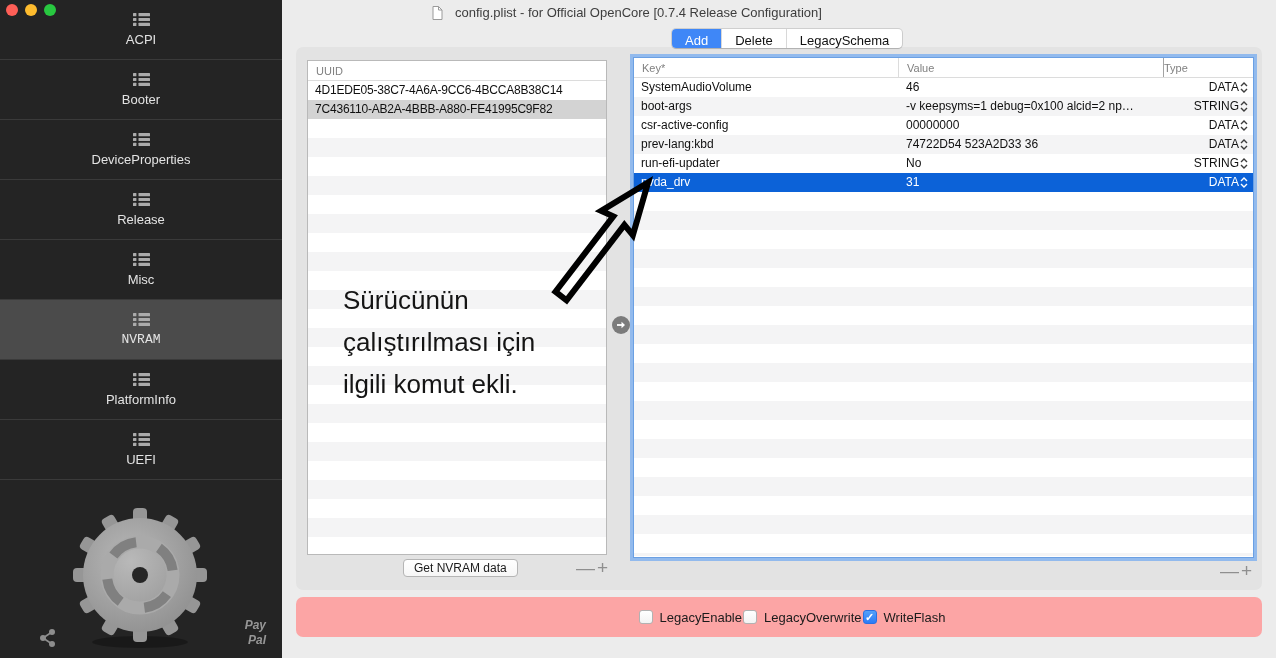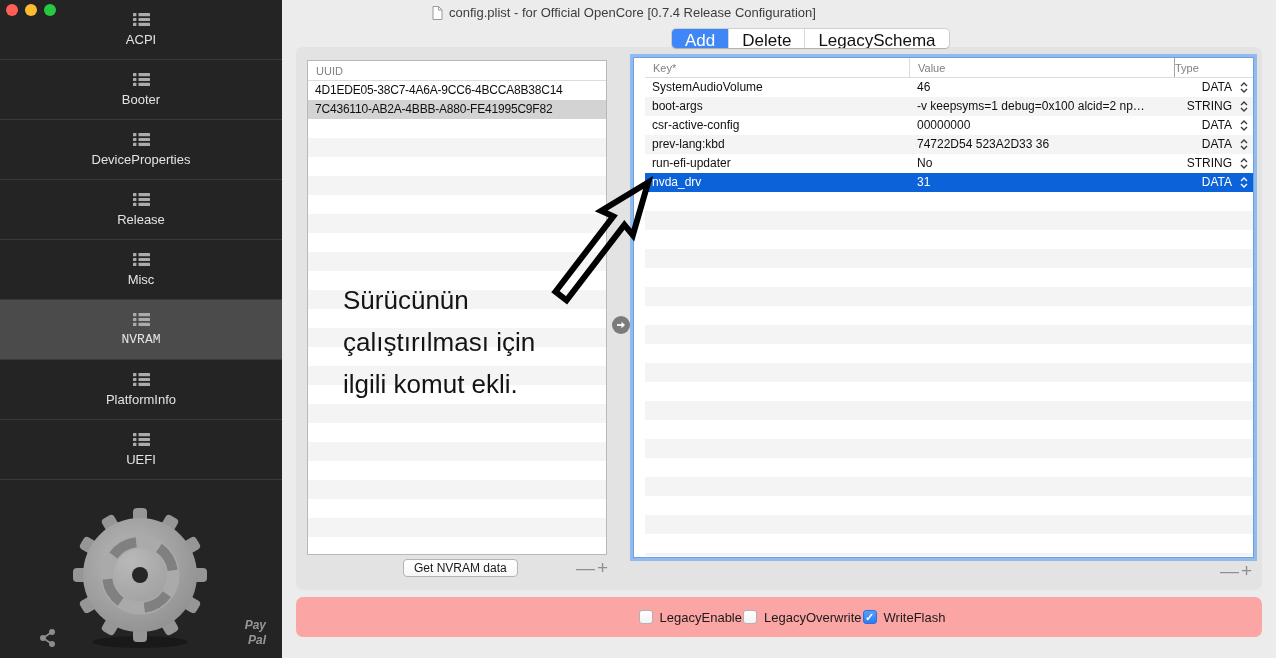--- a/index.html
+++ b/index.html
@@ -13,25 +13,25 @@
   .nav { position:absolute; top:0; left:0; width:100%; }
   .nav-item { height:60px; display:flex; flex-direction:column; align-items:center; justify-content:center; gap:6px; border-bottom:1px solid #3a3a3a; cursor:default; }
   .nav-item.active { background:#4b4b4b;font-family:Liberation Mono, monospace; }
   .nav-label { font-size:13px; color:#e3e3e3; }
   .logo-wrap { position:absolute; left:70px; top:505px; width:140px; height:145px; }
   .share { position:absolute; left:38px; top:628px; }
   .paypal { position:absolute; right:16px; bottom:10px; text-align:right; font-size:12px; font-style:italic; font-weight:bold; color:#969696; line-height:1.25; }
 
   
   .titlebar { position:absolute; left:282px; top:0; width:994px; height:28px; }
-  .title { position:absolute; left:150px; top:5px; display:flex; align-items:center; gap:6px; font-size:13px; color:#3d3d3d; }
+  .title { position:absolute; left:150px; top:5px; display:flex; align-items:center; gap:12px; font-size:13px; color:#3d3d3d; }
 
   
   .tabs { position:absolute; left:672px; top:29px; height:19px; display:flex; background:#fff; border-radius:4px; box-shadow:0 0 0 1px rgba(0,0,0,0.12), 0 1px 1px rgba(0,0,0,0.12); overflow:hidden; z-index:4; }
-  .tab { font-size:17px; line-height:19px; padding:2px 13px; color:#111; border-right:1px solid #d8d8d8; cursor:default; }
+  .tab { font-size:13px; line-height:19px; padding:2px 13px; color:#111; border-right:1px solid #d8d8d8; cursor:default; }
   .tab:last-child { border-right:none; }
   .tab.active { background:var(--tab-blue,#3f87f7); color:#fff; }
 
   
   .main-panel { position:absolute; left:296px; top:47px; width:966px; height:543px; background:#e3e3e3; border-radius:7px; }
   .bottom-bar { position:absolute; left:296px; top:597px; width:966px; height:40px; background:#fca5a5; border-radius:7px; display:flex; align-items:center; padding-left:26px; gap:1px;justify-content:center; }
 
   
   .uuid-panel { position:absolute; left:307px; top:60px; width:300px; height:495px; background:#fff; border:1px solid #b9b9b9; }
   .uuid-header { height:20px; line-height:20px; padding-left:8px; font-size:11px; color:#808080; border-bottom:1px solid #dcdcdc; }
@@ -42,31 +42,31 @@
   .annotation { position:absolute; left:35px; top:198px; font-size:26px; line-height:42px; color:#141414; z-index:2; }
 
   .get-btn { position:absolute; left:403px; top:559px; height:18px; padding:0 10px; background:linear-gradient(#fff,#f6f6f6); border:1px solid #b5b5b5; border-radius:4px; font-size:12px; color:#1a1a1a; line-height:16px; font-family:"Liberation Sans",sans-serif; }
   .minus-plus { position:absolute; font-size:19px; color:#8f8f8f; letter-spacing:2px; display:flex; align-items:center; }
   .mp-left { left:576px; top:557px; }
   .mp-right { left:1220px; top:560px; }
 
   .transfer-btn { position:absolute; left:612px; top:316px; width:18px; height:18px; border-radius:50%; background:#7b7b7b; display:flex; align-items:center; justify-content:center; }
 
   
-  .right-panel { position:absolute; left:633px; top:57px; width:621px; height:501px; background:#fff; border:1px solid #6ba0e3; box-shadow:0 0 0 3px #92baed;padding-left:11px; }
+  .right-panel { position:absolute; left:633px; top:57px; width:621px; height:501px; background:#fff; border:1px solid #6ba0e3; box-shadow:0 0 0 3px #92baed; }
   .rp-header { height:20px; display:flex; border-bottom:1px solid #dcdcdc; font-size:11px; color:#808080; line-height:20px; }
   .h-key { width:264px; padding-left:8px; }
   .h-value { width:265px; padding-left:8px; border-left:1px solid #dcdcdc; }
   .h-type { flex:1; text-align:left; border-left:1px solid #a3a3a3; }
   .rp-body { position:relative; height:478px; background:repeating-linear-gradient(#fff 0 19px, #f4f4f5 19px 38px); overflow:hidden; }
   .rp-row { height:19px; display:flex; font-size:12px; line-height:19px; color:#101010; }
   .rp-row.selected { background:var(--sel-blue,#0c62d8); color:#fff; }
   .c-key { width:264px; padding-left:7px; white-space:nowrap; overflow:hidden; }
   .c-value { width:265px; padding-left:8px; white-space:nowrap; overflow:hidden; text-overflow:ellipsis; }
-  .c-type { flex:1; display:flex; align-items:center; justify-content:flex-end; padding-right:5px; gap:8px; }
+  .c-type { flex:1; display:flex; align-items:center; justify-content:flex-end; padding-right:5px; gap:1px; }
   .stepper { display:flex; align-items:center; color:#3c3c3c; }
   .rp-row.selected .stepper { color:#fff; }
 
   
   .arrow-overlay { position:absolute; left:543px; top:168px; width:120px; height:142px; z-index:5; pointer-events:none; }
 
   
   .cb-group { display:flex; align-items:center; gap:7px; font-size:13px; color:#1b1b1b; }
   .cb { width:14px; height:14px; border-radius:3px; background:linear-gradient(#fff,#f3f3f3); border:1px solid #b2b2b2; display:flex; align-items:center; justify-content:center; }
   .cb.checked { background:linear-gradient(#54a1f9,var(--check-blue,#2b7bf6)); border-color:#2a70e2; }

